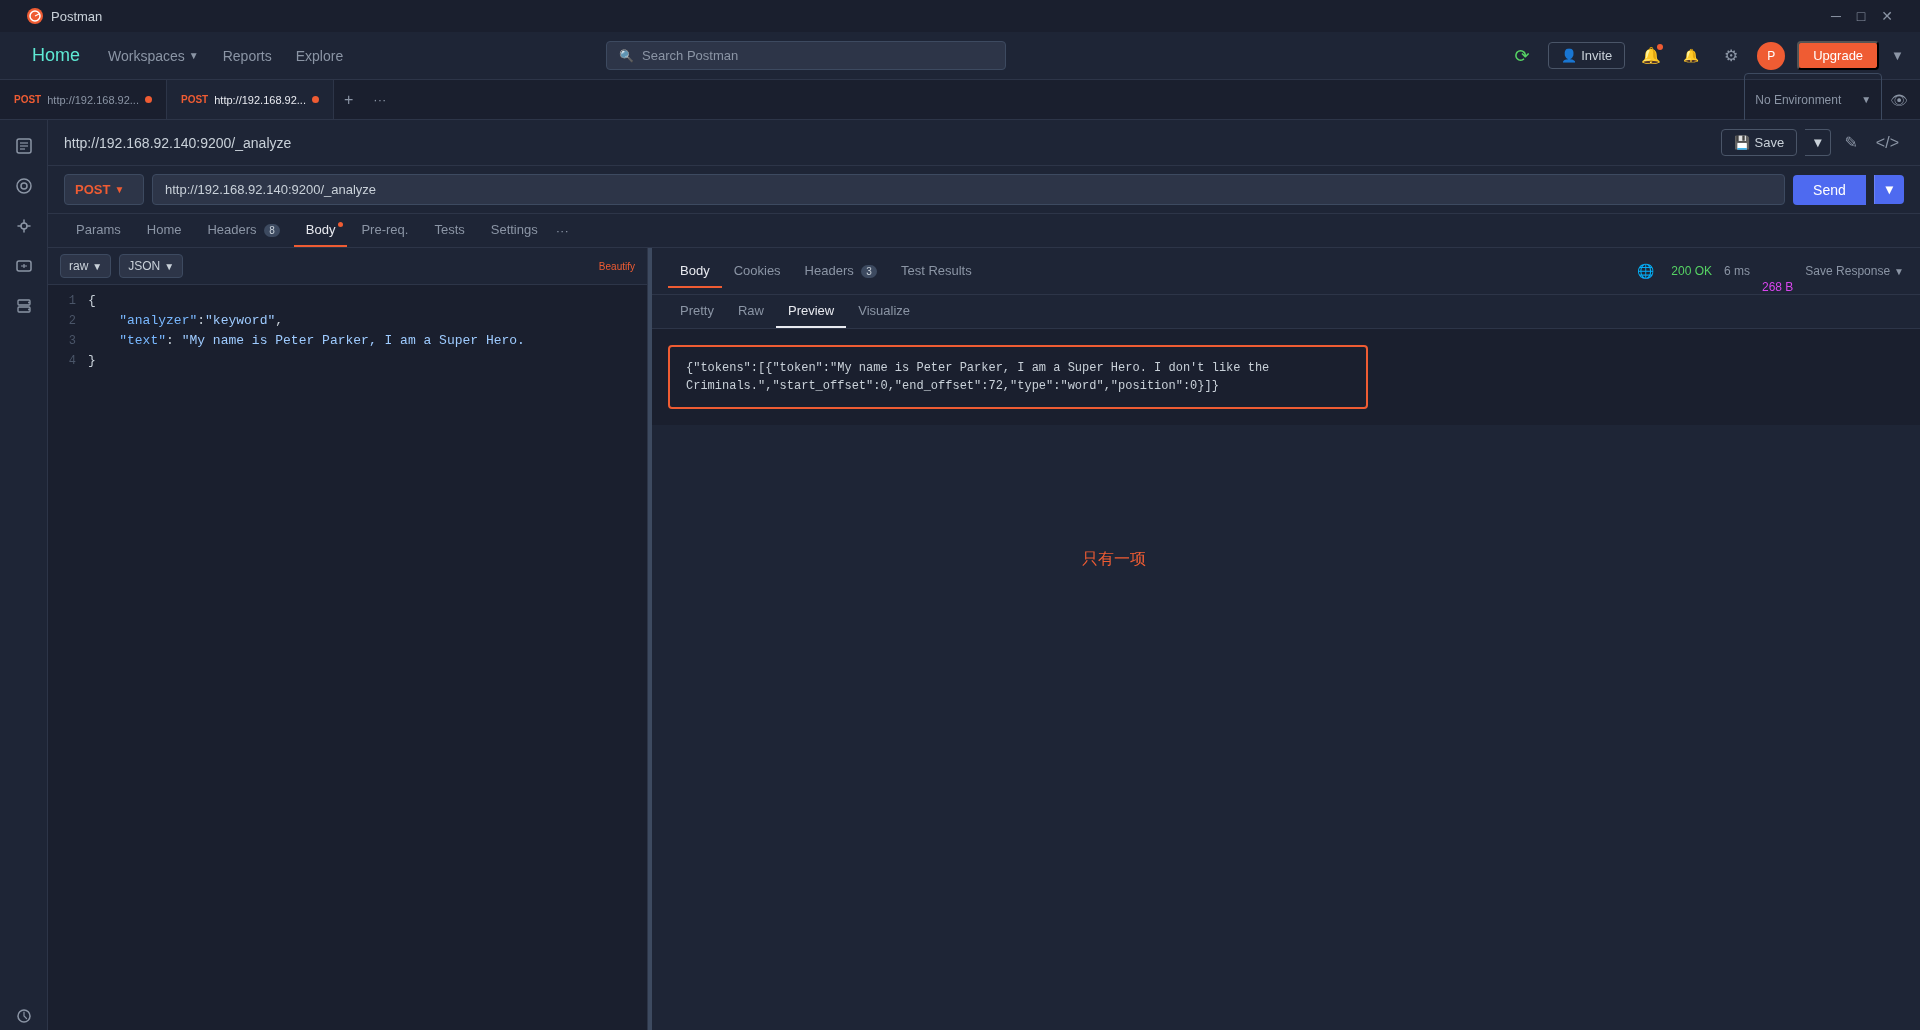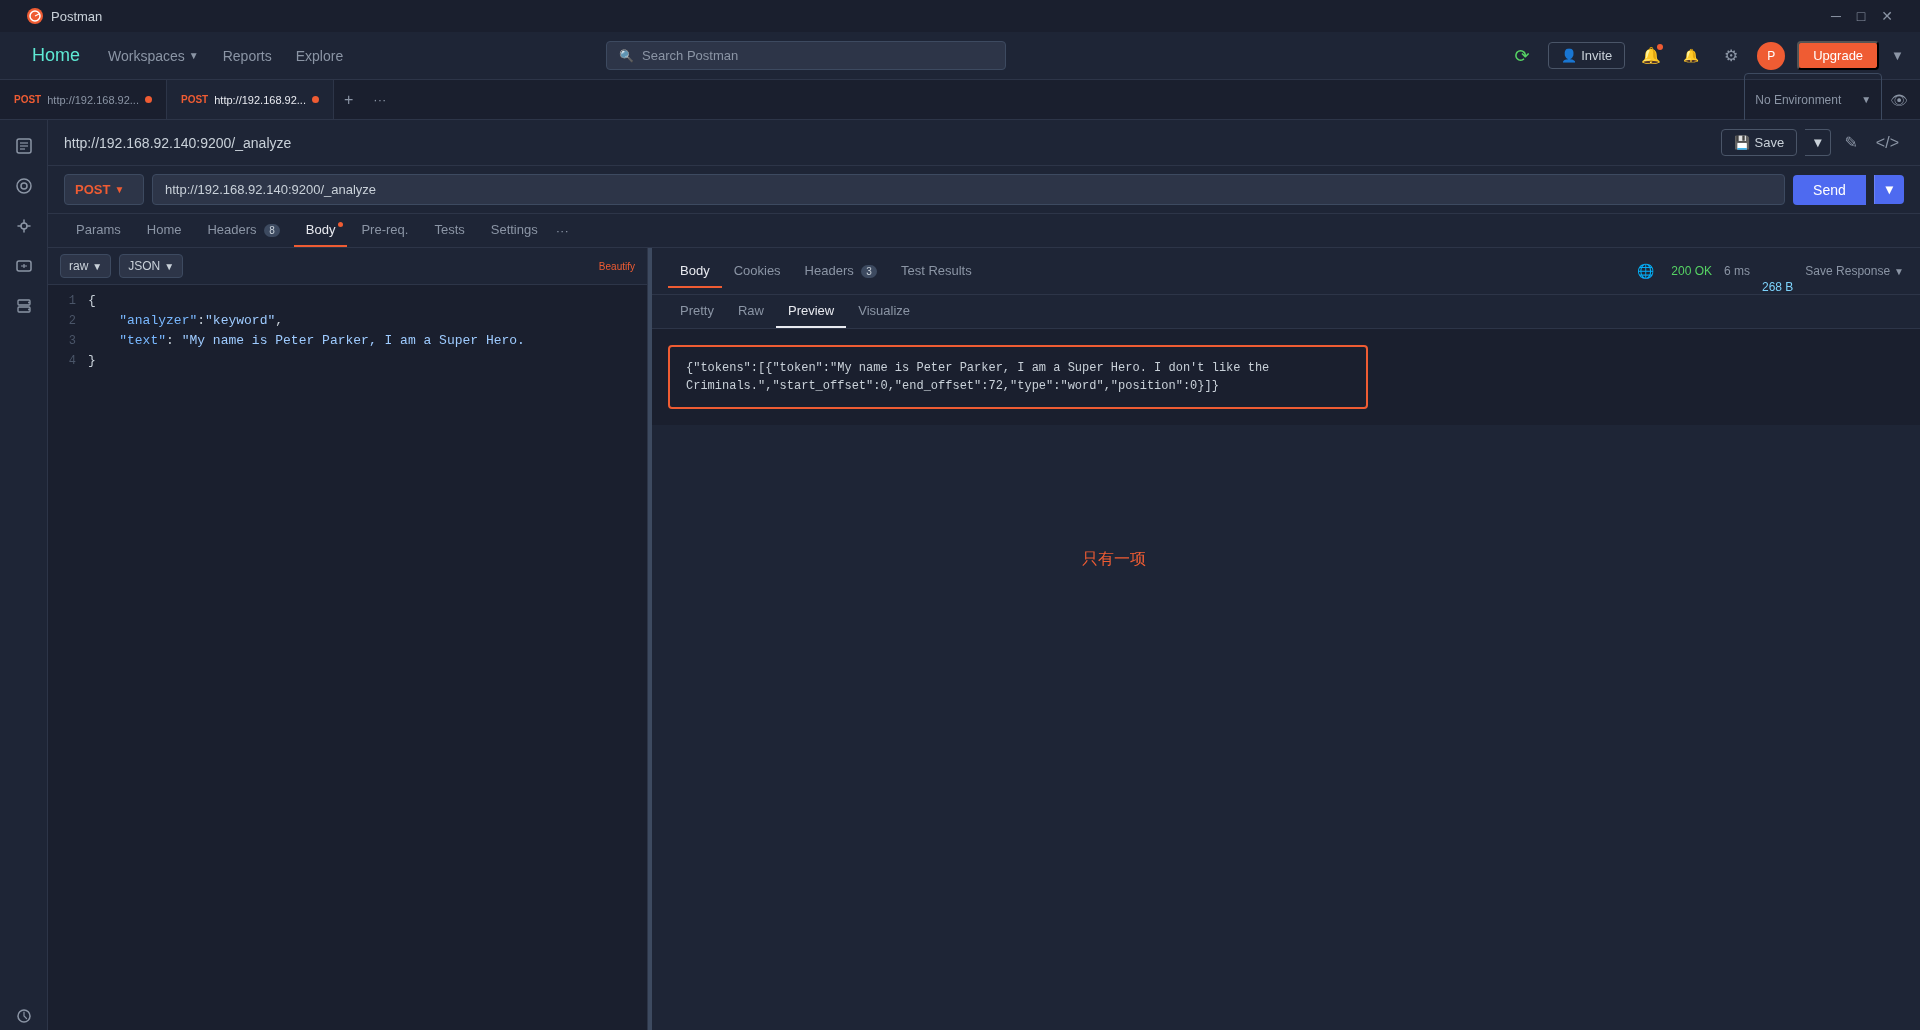--- a/index.html
+++ b/index.html
@@ -88,21 +88,21 @@
 
     
     .right-pane { flex: 1; display: flex; flex-direction: column; }
     .resp-tabs-bar { display: flex; align-items: center; padding: 0 16px; border-bottom: 1px solid #2d3548; }
     .resp-tab { padding: 8px 12px; color: #8b95a5; font-size: 13px; cursor: pointer; border-bottom: 2px solid transparent; }
     .resp-tab.active { color: #e8eaf0; border-bottom-color: #ef5c33; }
     .resp-tab .badge { background: #3d4a60; color: #c9d1d9; font-size: 10px; padding: 1px 5px; border-radius: 10px; margin-left: 4px; }
     .resp-status { margin-left: auto; display: flex; align-items: center; gap: 12px; font-size: 12px; }
     .status-ok { color: #56d364; }
     .status-time { color: #8b95a5; }
-    .status-size { color: #7dd3fc; margin-top: 32px; }
+    .status-size { color: #d946ef; margin-top: 32px; }
     .save-resp-btn { color: #8b95a5; font-size: 12px; cursor: pointer; display: flex; align-items: center; gap: 4px; }
 
     
     .resp-body-tabs { display: flex; align-items: flex-end; padding: 0 16px; border-bottom: 1px solid #2d3548; }
     .resp-body-tab { padding: 8px 12px; color: #8b95a5; font-size: 13px; cursor: pointer; border-bottom: 2px solid transparent; }
     .resp-body-tab.active { color: #e8eaf0; border-bottom: 2px solid #e8eaf0; }
 
     
     .resp-content { flex: 1; padding: 16px; overflow: auto; background: #1a1f2e; }
     .resp-box { border: 2px solid #ef5c33; border-radius: 4px; padding: 12px 16px; background: #1a1f2e; font-family: 'Courier New', monospace; font-size: 12px; color: #c9d1d9; line-height: 1.5; max-width: 700px; }

